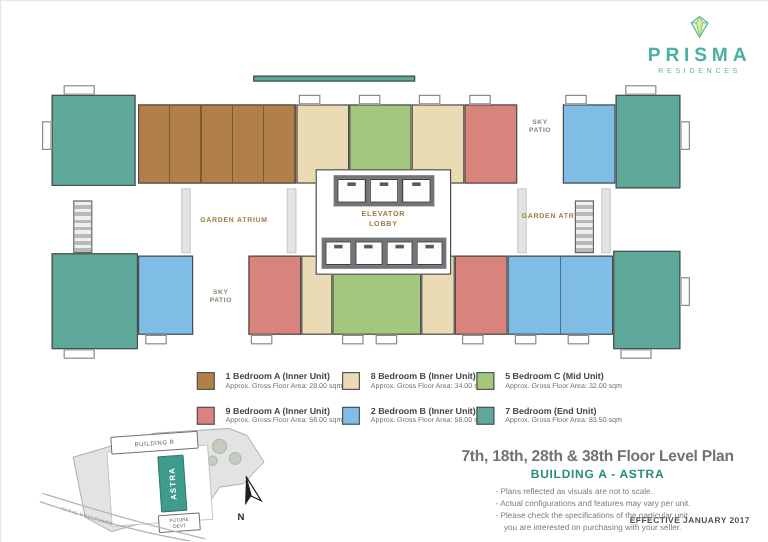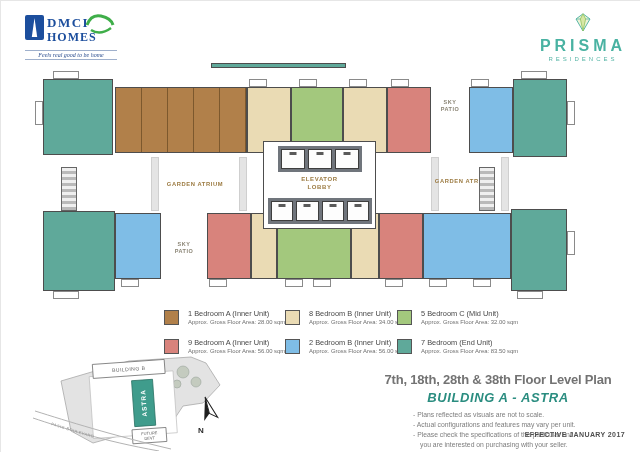--- a/index.html
+++ b/index.html
@@ -32,48 +32,37 @@
   .shaft{position:absolute;background:#70757c;display:flex;gap:3px;padding:3px;box-sizing:border-box;}
   .car{flex:1;background:#fdfdfd;border:1px solid #3e3e3e;position:relative;}
   .car::after{content:"";position:absolute;top:2px;left:50%;transform:translateX(-50%);
     width:7px;height:3px;background:#5a5a5a;}
   .teal-strip{position:absolute;left:210px;top:62px;width:135px;height:5px;border:1px solid #4d4d4d;
     box-sizing:border-box;}
 
   
   .legend-item{position:absolute;width:125px;}
   .sw{position:absolute;left:0;top:1px;width:15px;height:15px;border:1px solid #555;box-sizing:border-box;}
-  .li-label{margin-left:24px;font-size:7.4px;font-weight:normal;color:#474747;line-height:9px;}
+  .li-label{margin-left:24px;font-size:7.4px;font-weight:bold;color:#474747;line-height:9px;}
   .li-area{margin-left:24px;font-size:5.9px;color:#6f6f6f;line-height:8px;}
 
   
   .title-block{left:366px;top:371px;width:262px;text-align:center;}
   .tb-title{font-size:13px;font-weight:bold;color:#737373;letter-spacing:-.2px;white-space:nowrap;}
-  .tb-sub{font-size:13px;font-weight:bold;color:#2b8d80;letter-spacing:.6px;margin-top:3px;font-style:italic;}
+  .tb-sub{font-size:10px;font-weight:bold;color:#2b8d80;letter-spacing:.6px;margin-top:3px;}
   .tb-notes{margin-top:5px;text-align:left;padding-left:46px;font-size:6.8px;color:#7d7d7d;line-height:10px;}
   .tb-notes .indent{padding-left:7px;}
   .effective{left:366px;top:430px;width:258px;text-align:right;font-size:7px;font-weight:bold;
     color:#4f4f4f;letter-spacing:.4px;}
 </style>
 </head>
 <body>
 
 <div id="canvas">
 
-  <div class="abs dmci">
-    <svg width="92" height="34" viewBox="0 0 92 34">
-      <rect x="0" y="4" width="19" height="25" rx="2" fill="#1c4e9d"></rect>
-      <polygon points="9.5,7 12.2,26 6.8,26" fill="#ffffff"></polygon>
-      <text x="22" y="16" font-family="Liberation Serif,serif" font-size="13" font-weight="bold" fill="#1c4e9d" letter-spacing="1.5">DMCI</text>
-      <text x="22" y="30" font-family="Liberation Serif,serif" font-size="12" font-weight="bold" fill="#1c4e9d" letter-spacing="1">HOMES</text>
-      <path d="M62,14 Q66,3 76,5 Q86,7 88,14" stroke="#3fae49" stroke-width="3" fill="none"></path>
-      <path d="M66,19 Q75,25 86,17" stroke="#3fae49" stroke-width="2.5" fill="none"></path>
-    </svg>
-    <span class="dmci-tagline">Feels real good to be home</span>
-  </div>
 
   <div class="abs prisma">
     <svg width="24" height="19" viewBox="0 0 24 19">
       <polygon points="12,0.8 19,6 12,18 5,6" fill="#eef2d6" stroke="#58b7a8" stroke-width="1"></polygon>
       <line x1="5" y1="6" x2="19" y2="6" stroke="#58b7a8" stroke-width="0.8"></line>
       <polyline points="12,0.8 9.4,6 12,18 14.6,6 12,0.8" fill="#d8e7a6" stroke="#8fc45e" stroke-width="0.8"></polyline>
     </svg>
     <div class="prisma-name">PRISMA</div>
     <div class="prisma-sub">RESIDENCES</div>
   </div>

